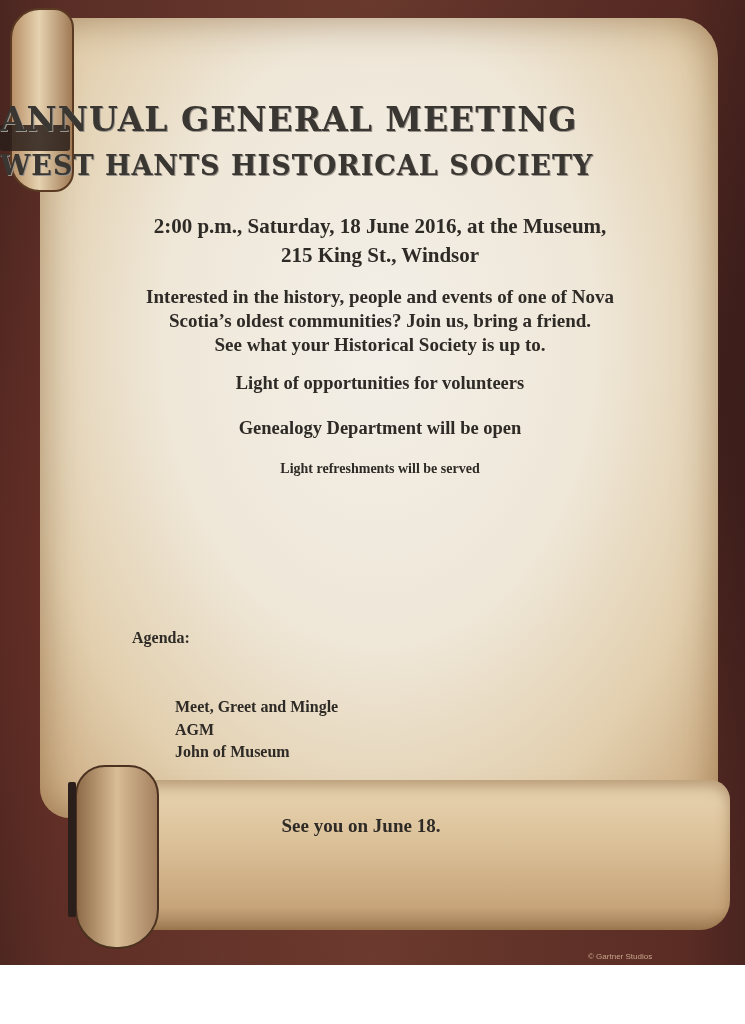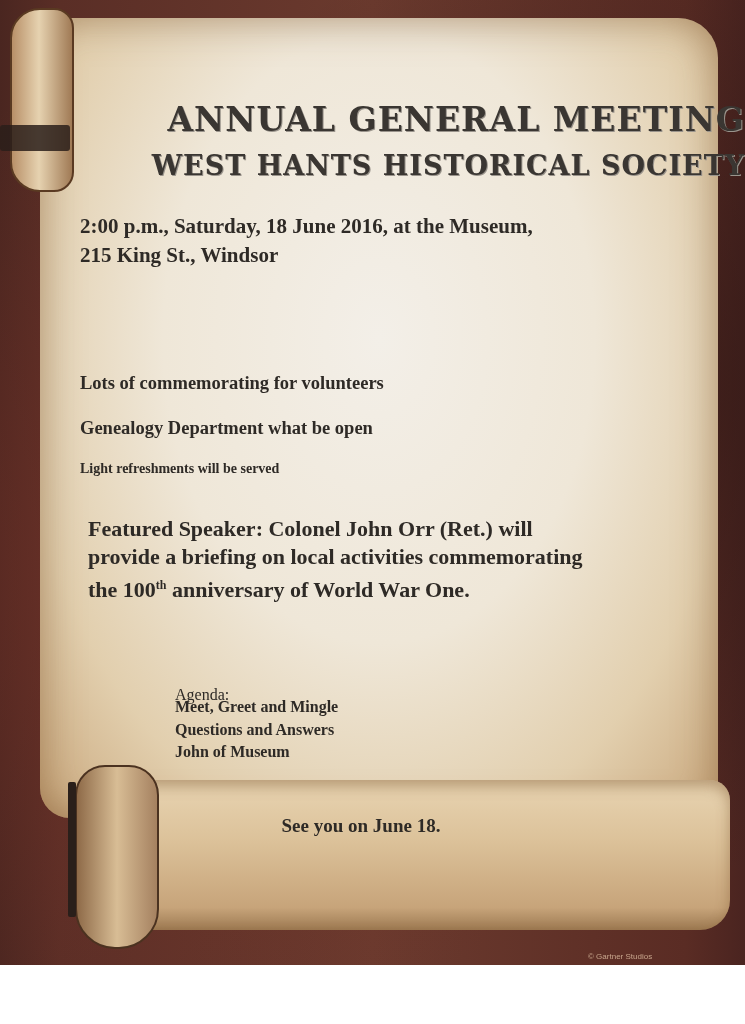--- a/index.html
+++ b/index.html
@@ -46,41 +46,41 @@
     background: linear-gradient(90deg, #8e6a48 0%, #d8bd95 50%, #a58160 100%);
     border: 2px solid #4b3220;
     border-radius: 30px 30px 40px 40px;
   }
   .scroll-bottom-rod {
     position: absolute; left: 68px; top: 782px; width: 8px; height: 135px;
     background: #2a1f1a; border-radius: 2px;
   }
   .content { position: absolute; left: 0; top: 0; width: 745px; height: 965px; color: #2e2a26; }
   .title {
-    position: absolute; left: 0; width: 745px; text-align: right;
+    position: absolute; left: 0; width: 745px; text-align: left;
     font-family: "DejaVu Serif", serif; font-weight: bold; letter-spacing: 1px;
     color: #3a3632; text-shadow: 1px 1px 0 #9a948c;
   }
   .title.l1 { top: 100px; font-size: 33px; }
   .title.l2 { top: 150px; font-size: 27px; }
   .centered {
-    position: absolute; left: 80px; width: 600px; text-align: left;
+    position: absolute; left: 80px; width: 600px; text-align: center;
     font-weight: bold; font-size: 20px; line-height: 26px;
   }
   .when { top: 212px; font-size: 21px; line-height: 29px; }
   .intro { top: 285px; font-size: 19px; line-height: 24px; }
   .b1 { top: 370px; font-size: 18.5px; }
   .b2 { top: 415px; font-size: 18.5px; }
   .b3 { top: 456px; font-size: 14px; }
   .speaker {
     position: absolute; left: 88px; top: 515px; width: 600px;
     font-weight: bold; font-size: 22px; line-height: 28px;
   }
   .speaker sup { font-size: 12px; }
-  .agenda { position: absolute; left: 132px; top: 684px; font-weight: normal; font-size: 16px; line-height: 22px; margin-left: 43px; }
+  .agenda { position: absolute; left: 132px; top: 627px; font-weight: bold; font-size: 16px; line-height: 22px; }
   .agenda-items { position: absolute; left: 175px; top: 696px; font-weight: bold; font-size: 16px; line-height: 22.5px; }
   .agenda-items div { white-space: nowrap; }
   .closing { position: absolute; left: 0; width: 722px; top: 815px; text-align: center; font-weight: bold; font-size: 19px; }
   .credit { position: absolute; left: 588px; top: 952px; font-family: "Liberation Sans", sans-serif; font-size: 8px; color: #c7a58c; }
 </style>
 </head>
 <body>
 
 <div class="poster">
   <div class="scroll-body"></div>
@@ -93,33 +93,33 @@
 
 <div class="content">
   <div class="title l1">ANNUAL GENERAL MEETING</div>
   <div class="title l2">WEST HANTS HISTORICAL SOCIETY</div>
 
   <div class="centered when">
     <div>2:00 p.m., Saturday, 18 June 2016, at the Museum,</div>
     <div>215 King St., Windsor</div>
   </div>
 
+  <div class="centered intro">
+    <div>Interested in the history, people and events of one of Nova</div>
+    <div>Scotia’s oldest communities? Join us, bring a friend.</div>
+    <div>See what your Historical Society is up to.</div>
+  </div>
 
-  <div class="centered b1">Lots of commemorating for volunteers</div>
-  <div class="centered b2">Genealogy Department what be open</div>
+  <div class="centered b1">Light of opportunities for volunteers</div>
+  <div class="centered b2">Genealogy Department will be open</div>
   <div class="centered b3">Light refreshments will be served</div>
 
-  <div class="speaker">
-    <div>Featured Speaker: Colonel John Orr (Ret.) will</div>
-    <div>provide a briefing on local activities commemorating</div>
-    <div><span>the 100</span><sup>th</sup><span> anniversary of World War One.</span></div>
-  </div>
 
   <div class="agenda">Agenda:</div>
   <div class="agenda-items">
     <div>Meet, Greet and Mingle</div>
-    <div>Questions and Answers</div>
+    <div>AGM</div>
     <div>John of Museum</div>
   </div>
 
   <div class="closing">See you on June 18.</div>
   <div class="credit">© Gartner Studios</div>
 </div>
 
 </body></html>

